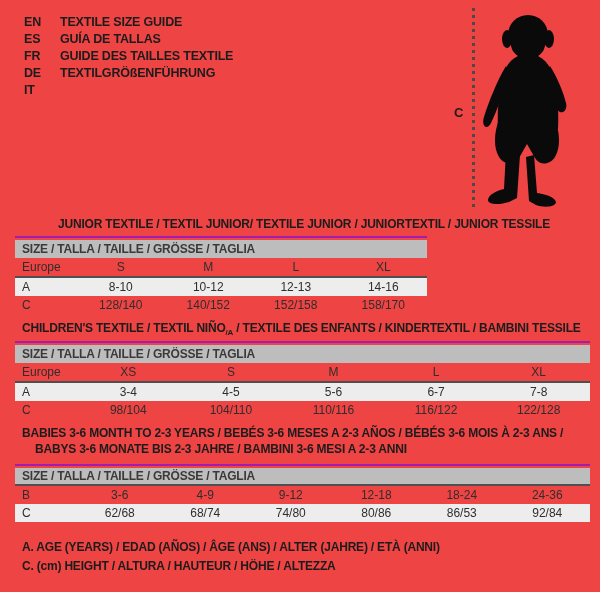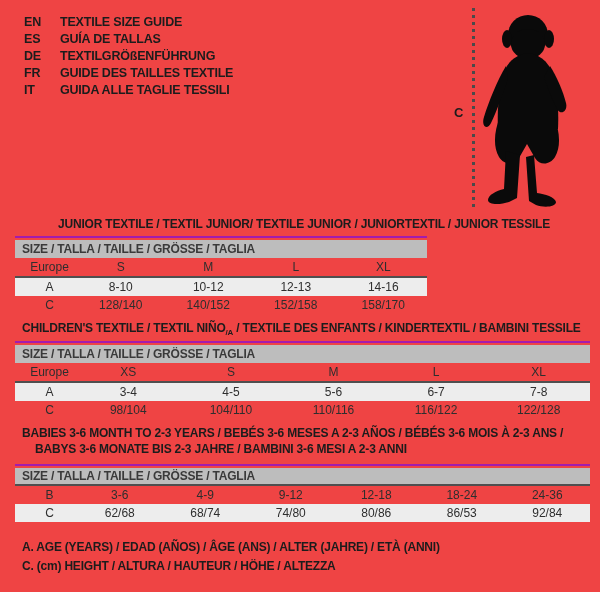--- a/index.html
+++ b/index.html
@@ -24,51 +24,50 @@
   .sec-title .sub{font-size:8px;vertical-align:-3px;}
   
   .size-table{position:absolute;left:15px;border-top:2px solid #a21caf;}
   .band{margin-top:2px;height:18px;background:#bdbdbd;display:flex;align-items:center;
     padding-left:7px;box-sizing:border-box;font-size:12px;font-weight:700;
     letter-spacing:-0.2px;color:#3a3a3a;}
   .band.dark-underline{border-bottom:2px solid #4f4f4f;}
   .t-row{display:flex;height:18px;align-items:center;font-size:12px;color:#2e2e2e;}
   .t-row.shaded{background:#ededed;}
   .t-row.dark-underline{border-bottom:2px solid #4f4f4f;}
-  .t-lbl{width:62px;flex:0 0 62px;padding-left:7px;box-sizing:border-box;text-align:center;}
+  .t-lbl{width:62px;flex:0 0 62px;padding-left:7px;box-sizing:border-box;}
   .t-cell{flex:1;text-align:center;}
   
   .legend{position:absolute;left:22px;top:538px;font-size:12px;font-weight:700;
     letter-spacing:-0.2px;color:#1c1c1c;line-height:18.5px;}
 </style>
 </head>
 <body>
 
 <div class="page">
 
   <div class="lang-block">
     <div class="lang-row">
       <span class="lang-code">EN</span>
       <span class="lang-label">TEXTILE SIZE GUIDE</span>
     </div>
     <div class="lang-row">
       <span class="lang-code">ES</span>
       <span class="lang-label">GUÍA DE TALLAS</span>
     </div>
     <div class="lang-row">
+      <span class="lang-code">FR</span>
+      <span class="lang-label">GUIDE DES TAILLES TEXTILE</span>
+    </div>
+    <div class="lang-row">
       <span class="lang-code">DE</span>
       <span class="lang-label">TEXTILGRÖßENFÜHRUNG</span>
     </div>
     <div class="lang-row">
-      <span class="lang-code">FR</span>
-      <span class="lang-label">GUIDE DES TAILLES TEXTILE</span>
-    </div>
-    <div class="lang-row">
       <span class="lang-code">IT</span>
-      <span class="lang-label">GUIDA ALLE TAGLIE TESSILI</span>
     </div>
   </div>
 
   <div class="figure">
     <span class="figure-c">C</span>
     <div class="dotted-line"></div>
     <svg class="baby-svg" width="86" height="200" viewBox="0 0 86 200" xmlns="http://www.w3.org/2000/svg">
       <g fill="#0a0a0a">
         <circle cx="47" cy="26" r="20"></circle>
         <ellipse cx="26" cy="30" rx="5" ry="9"></ellipse>

